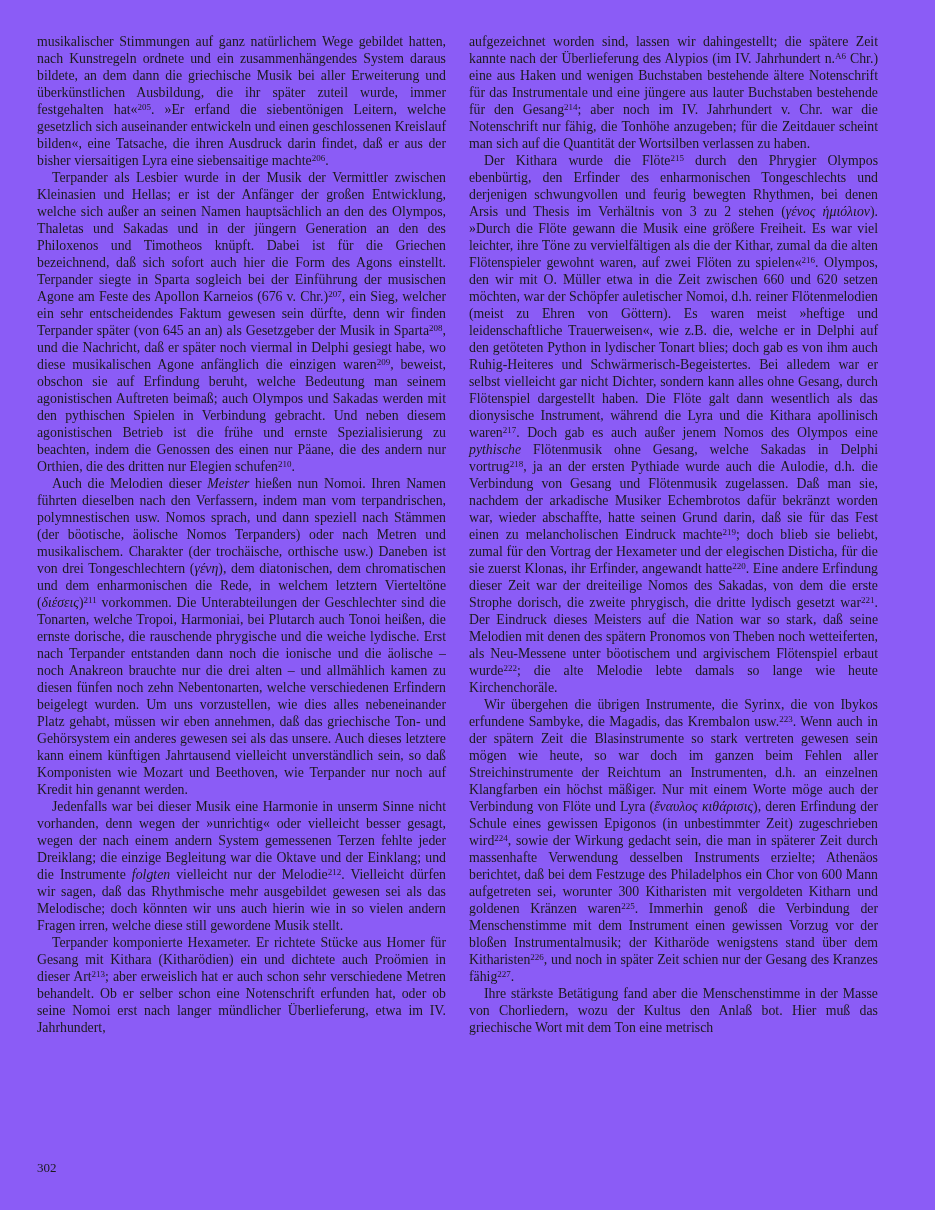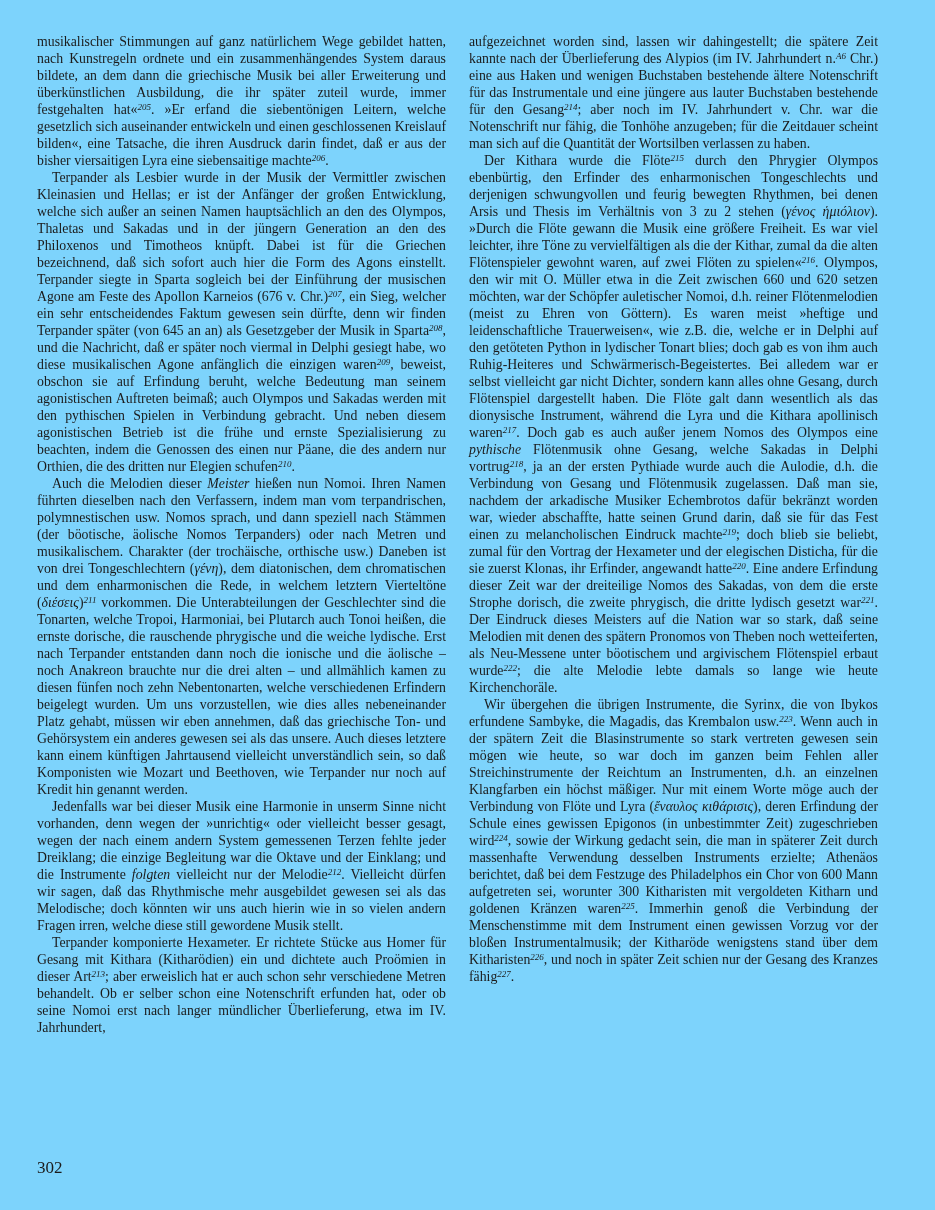--- a/index.html
+++ b/index.html
@@ -13,21 +13,21 @@
     overflow: hidden;
     font-family: "Liberation Serif", "DejaVu Serif", serif;
     color: #1b1b1b;
   }
   .page {
     position: relative;
     width: 935px;
     height: 1210px;
     box-sizing: border-box;
     padding: 33px 57px 0 37px;
-    background: #7dd3fc;
+    background: #8b5cf6;
   }
   .columns {
     display: flex;
     gap: 23px;
   }
   .column {
     width: 419px;
     font-size: 13.8px;
     line-height: 17px;
     text-align: justify;
@@ -40,46 +40,46 @@
   }
   p.para.indent {
     text-indent: 15px;
   }
   sup.fn {
     font-size: 9px;
     line-height: 0;
     vertical-align: baseline;
     position: relative;
     top: -4.5px;
-    font-style: italic;
   }
   em.ital {
   }
   em.greek {
   }
   .page-number {
     position: absolute;
     left: 37px;
     top: 1160px;
-    font-size: 17px;
+    font-size: 13px;
     line-height: 15px;
   }
 </style>
 </head>
 <body>
 
 <div class="page">
   <div class="columns">
     <div class="column">
         <p class="para"><span>musikalischer Stimmungen auf ganz natürlichem Wege gebildet hatten, nach Kunstregeln ordnete und ein zusammenhängendes System daraus bildete, an dem dann die griechische Musik bei aller Erweiterung und überkünstlichen Ausbildung, die ihr später zuteil wurde, immer festgehalten hat«</span><sup class="fn">205</sup><span>. »Er erfand die siebentönigen Leitern, welche gesetzlich sich auseinander entwickeln und einen geschlossenen Kreislauf bilden«, eine Tatsache, die ihren Ausdruck darin findet, daß er aus der bisher viersaitigen Lyra eine siebensaitige machte</span><sup class="fn">206</sup><span>.</span></p>
         <p class="para indent"><span>Terpander als Lesbier wurde in der Musik der Vermittler zwischen Kleinasien und Hellas; er ist der Anfänger der großen Entwicklung, welche sich außer an seinen Namen hauptsächlich an den des Olympos, Thaletas und Sakadas und in der jüngern Generation an den des Philoxenos und Timotheos knüpft. Dabei ist für die Griechen bezeichnend, daß sich sofort auch hier die Form des Agons einstellt. Terpander siegte in Sparta sogleich bei der Einführung der musischen Agone am Feste des Apollon Karneios (676 v. Chr.)</span><sup class="fn">207</sup><span>, ein Sieg, welcher ein sehr entscheidendes Faktum gewesen sein dürfte, denn wir finden Terpander später (von 645 an an) als Gesetzgeber der Musik in Sparta</span><sup class="fn">208</sup><span>, und die Nachricht, daß er später noch viermal in Delphi gesiegt habe, wo diese musikalischen Agone anfänglich die einzigen waren</span><sup class="fn">209</sup><span>, beweist, obschon sie auf Erfindung beruht, welche Bedeutung man seinem agonistischen Auftreten beimaß; auch Olympos und Sakadas werden mit den pythischen Spielen in Verbindung gebracht. Und neben diesem agonistischen Betrieb ist die frühe und ernste Spezialisierung zu beachten, indem die Genossen des einen nur Päane, die des andern nur Orthien, die des dritten nur Elegien schufen</span><sup class="fn">210</sup><span>.</span></p>
         <p class="para indent"><span>Auch die Melodien dieser </span><em class="ital">Meister</em><span> hießen nun Nomoi. Ihren Namen führten dieselben nach den Verfassern, indem man vom terpandrischen, polymnestischen usw. Nomos sprach, und dann speziell nach Stämmen (der böotische, äolische Nomos Terpanders) oder nach Metren und musikalischem. Charakter (der trochäische, orthische usw.) Daneben ist von drei Tongeschlechtern (</span><em class="greek">γένη</em><span>), dem diatonischen, dem chromatischen und dem enharmonischen die Rede, in welchem letztern Vierteltöne (</span><em class="greek">διέσεις</em><span>)</span><sup class="fn">211</sup><span> vorkommen. Die Unterabteilungen der Geschlechter sind die Tonarten, welche Tropoi, Harmoniai, bei Plutarch auch Tonoi heißen, die ernste dorische, die rauschende phrygische und die weiche lydische. Erst nach Terpander entstanden dann noch die ionische und die äolische – noch Anakreon brauchte nur die drei alten – und allmählich kamen zu diesen fünfen noch zehn Nebentonarten, welche verschiedenen Erfindern beigelegt wurden. Um uns vorzustellen, wie dies alles nebeneinander Platz gehabt, müssen wir eben annehmen, daß das griechische Ton- und Gehörsystem ein anderes gewesen sei als das unsere. Auch dieses letztere kann einem künftigen Jahrtausend vielleicht unverständlich sein, so daß Komponisten wie Mozart und Beethoven, wie Terpander nur noch auf Kredit hin genannt werden.</span></p>
         <p class="para indent"><span>Jedenfalls war bei dieser Musik eine Harmonie in unserm Sinne nicht vorhanden, denn wegen der »unrichtig« oder vielleicht besser gesagt, wegen der nach einem andern System gemessenen Terzen fehlte jeder Dreiklang; die einzige Begleitung war die Oktave und der Einklang; und die Instrumente </span><em class="ital">folgten</em><span> vielleicht nur der Melodie</span><sup class="fn">212</sup><span>. Vielleicht dürfen wir sagen, daß das Rhythmische mehr ausgebildet gewesen sei als das Melodische; doch könnten wir uns auch hierin wie in so vielen andern Fragen irren, welche diese still gewordene Musik stellt.</span></p>
         <p class="para indent"><span>Terpander komponierte Hexameter. Er richtete Stücke aus Homer für Gesang mit Kithara (Kitharödien) ein und dichtete auch Proömien in dieser Art</span><sup class="fn">213</sup><span>; aber erweislich hat er auch schon sehr verschiedene Metren behandelt. Ob er selber schon eine Notenschrift erfunden hat, oder ob seine Nomoi erst nach langer mündlicher Überlieferung, etwa im IV. Jahrhundert,</span></p>
       </div>
     <div class="column">
         <p class="para"><span>aufgezeichnet worden sind, lassen wir dahingestellt; die spätere Zeit kannte nach der Überlieferung des Alypios (im IV. Jahrhundert n.</span><sup class="fn">A6</sup><span> Chr.) eine aus Haken und wenigen Buchstaben bestehende ältere Notenschrift für das Instrumentale und eine jüngere aus lauter Buchstaben bestehende für den Gesang</span><sup class="fn">214</sup><span>; aber noch im IV. Jahrhundert v. Chr. war die Notenschrift nur fähig, die Tonhöhe anzugeben; für die Zeitdauer scheint man sich auf die Quantität der Wortsilben verlassen zu haben.</span></p>
         <p class="para indent"><span>Der Kithara wurde die Flöte</span><sup class="fn">215</sup><span> durch den Phrygier Olympos ebenbürtig, den Erfinder des enharmonischen Tongeschlechts und derjenigen schwungvollen und feurig bewegten Rhythmen, bei denen Arsis und Thesis im Verhältnis von 3 zu 2 stehen (</span><em class="greek">γένος ἡμιόλιον</em><span>). »Durch die Flöte gewann die Musik eine größere Freiheit. Es war viel leichter, ihre Töne zu vervielfältigen als die der Kithar, zumal da die alten Flötenspieler gewohnt waren, auf zwei Flöten zu spielen«</span><sup class="fn">216</sup><span>. Olympos, den wir mit O. Müller etwa in die Zeit zwischen 660 und 620 setzen möchten, war der Schöpfer auletischer Nomoi, d.h. reiner Flötenmelodien (meist zu Ehren von Göttern). Es waren meist »heftige und leidenschaftliche Trauerweisen«, wie z.B. die, welche er in Delphi auf den getöteten Python in lydischer Tonart blies; doch gab es von ihm auch Ruhig-Heiteres und Schwärmerisch-Begeistertes. Bei alledem war er selbst vielleicht gar nicht Dichter, sondern kann alles ohne Gesang, durch Flötenspiel dargestellt haben. Die Flöte galt dann wesentlich als das dionysische Instrument, während die Lyra und die Kithara apollinisch waren</span><sup class="fn">217</sup><span>. Doch gab es auch außer jenem Nomos des Olympos eine </span><em class="ital">pythische</em><span> Flötenmusik ohne Gesang, welche Sakadas in Delphi vortrug</span><sup class="fn">218</sup><span>, ja an der ersten Pythiade wurde auch die Aulodie, d.h. die Verbindung von Gesang und Flötenmusik zugelassen. Daß man sie, nachdem der arkadische Musiker Echembrotos dafür bekränzt worden war, wieder abschaffte, hatte seinen Grund darin, daß sie für das Fest einen zu melancholischen Eindruck machte</span><sup class="fn">219</sup><span>; doch blieb sie beliebt, zumal für den Vortrag der Hexameter und der elegischen Disticha, für die sie zuerst Klonas, ihr Erfinder, angewandt hatte</span><sup class="fn">220</sup><span>. Eine andere Erfindung dieser Zeit war der dreiteilige Nomos des Sakadas, von dem die erste Strophe dorisch, die zweite phrygisch, die dritte lydisch gesetzt war</span><sup class="fn">221</sup><span>. Der Eindruck dieses Meisters auf die Nation war so stark, daß seine Melodien mit denen des spätern Pronomos von Theben noch wetteiferten, als Neu-Messene unter böotischem und argivischem Flötenspiel erbaut wurde</span><sup class="fn">222</sup><span>; die alte Melodie lebte damals so lange wie heute Kirchenchoräle.</span></p>
         <p class="para indent"><span>Wir übergehen die übrigen Instrumente, die Syrinx, die von Ibykos erfundene Sambyke, die Magadis, das Krembalon usw.</span><sup class="fn">223</sup><span>. Wenn auch in der spätern Zeit die Blasinstrumente so stark vertreten gewesen sein mögen wie heute, so war doch im ganzen beim Fehlen aller Streichinstrumente der Reichtum an Instrumenten, d.h. an einzelnen Klangfarben ein höchst mäßiger. Nur mit einem Worte möge auch der Verbindung von Flöte und Lyra (</span><em class="greek">ἔναυλος κιθάρισις</em><span>), deren Erfindung der Schule eines gewissen Epigonos (in unbestimmter Zeit) zugeschrieben wird</span><sup class="fn">224</sup><span>, sowie der Wirkung gedacht sein, die man in späterer Zeit durch massenhafte Verwendung desselben Instruments erzielte; Athenäos berichtet, daß bei dem Festzuge des Philadelphos ein Chor von 600 Mann aufgetreten sei, worunter 300 Kitharisten mit vergoldeten Kitharn und goldenen Kränzen waren</span><sup class="fn">225</sup><span>. Immerhin genoß die Verbindung der Menschenstimme mit dem Instrument einen gewissen Vorzug vor der bloßen Instrumentalmusik; der Kitharöde wenigstens stand über dem Kitharisten</span><sup class="fn">226</sup><span>, und noch in später Zeit schien nur der Gesang des Kranzes fähig</span><sup class="fn">227</sup><span>.</span></p>
+        <p class="para indent"><span>Ihre stärkste Betätigung fand aber die Menschenstimme in der Masse von Chorliedern, wozu der Kultus den Anlaß bot. Hier muß das griechische Wort mit dem Ton eine metrisch</span></p>
       </div>
   </div>
   <div class="page-number">302</div>
 </div>
 
 </body></html>

